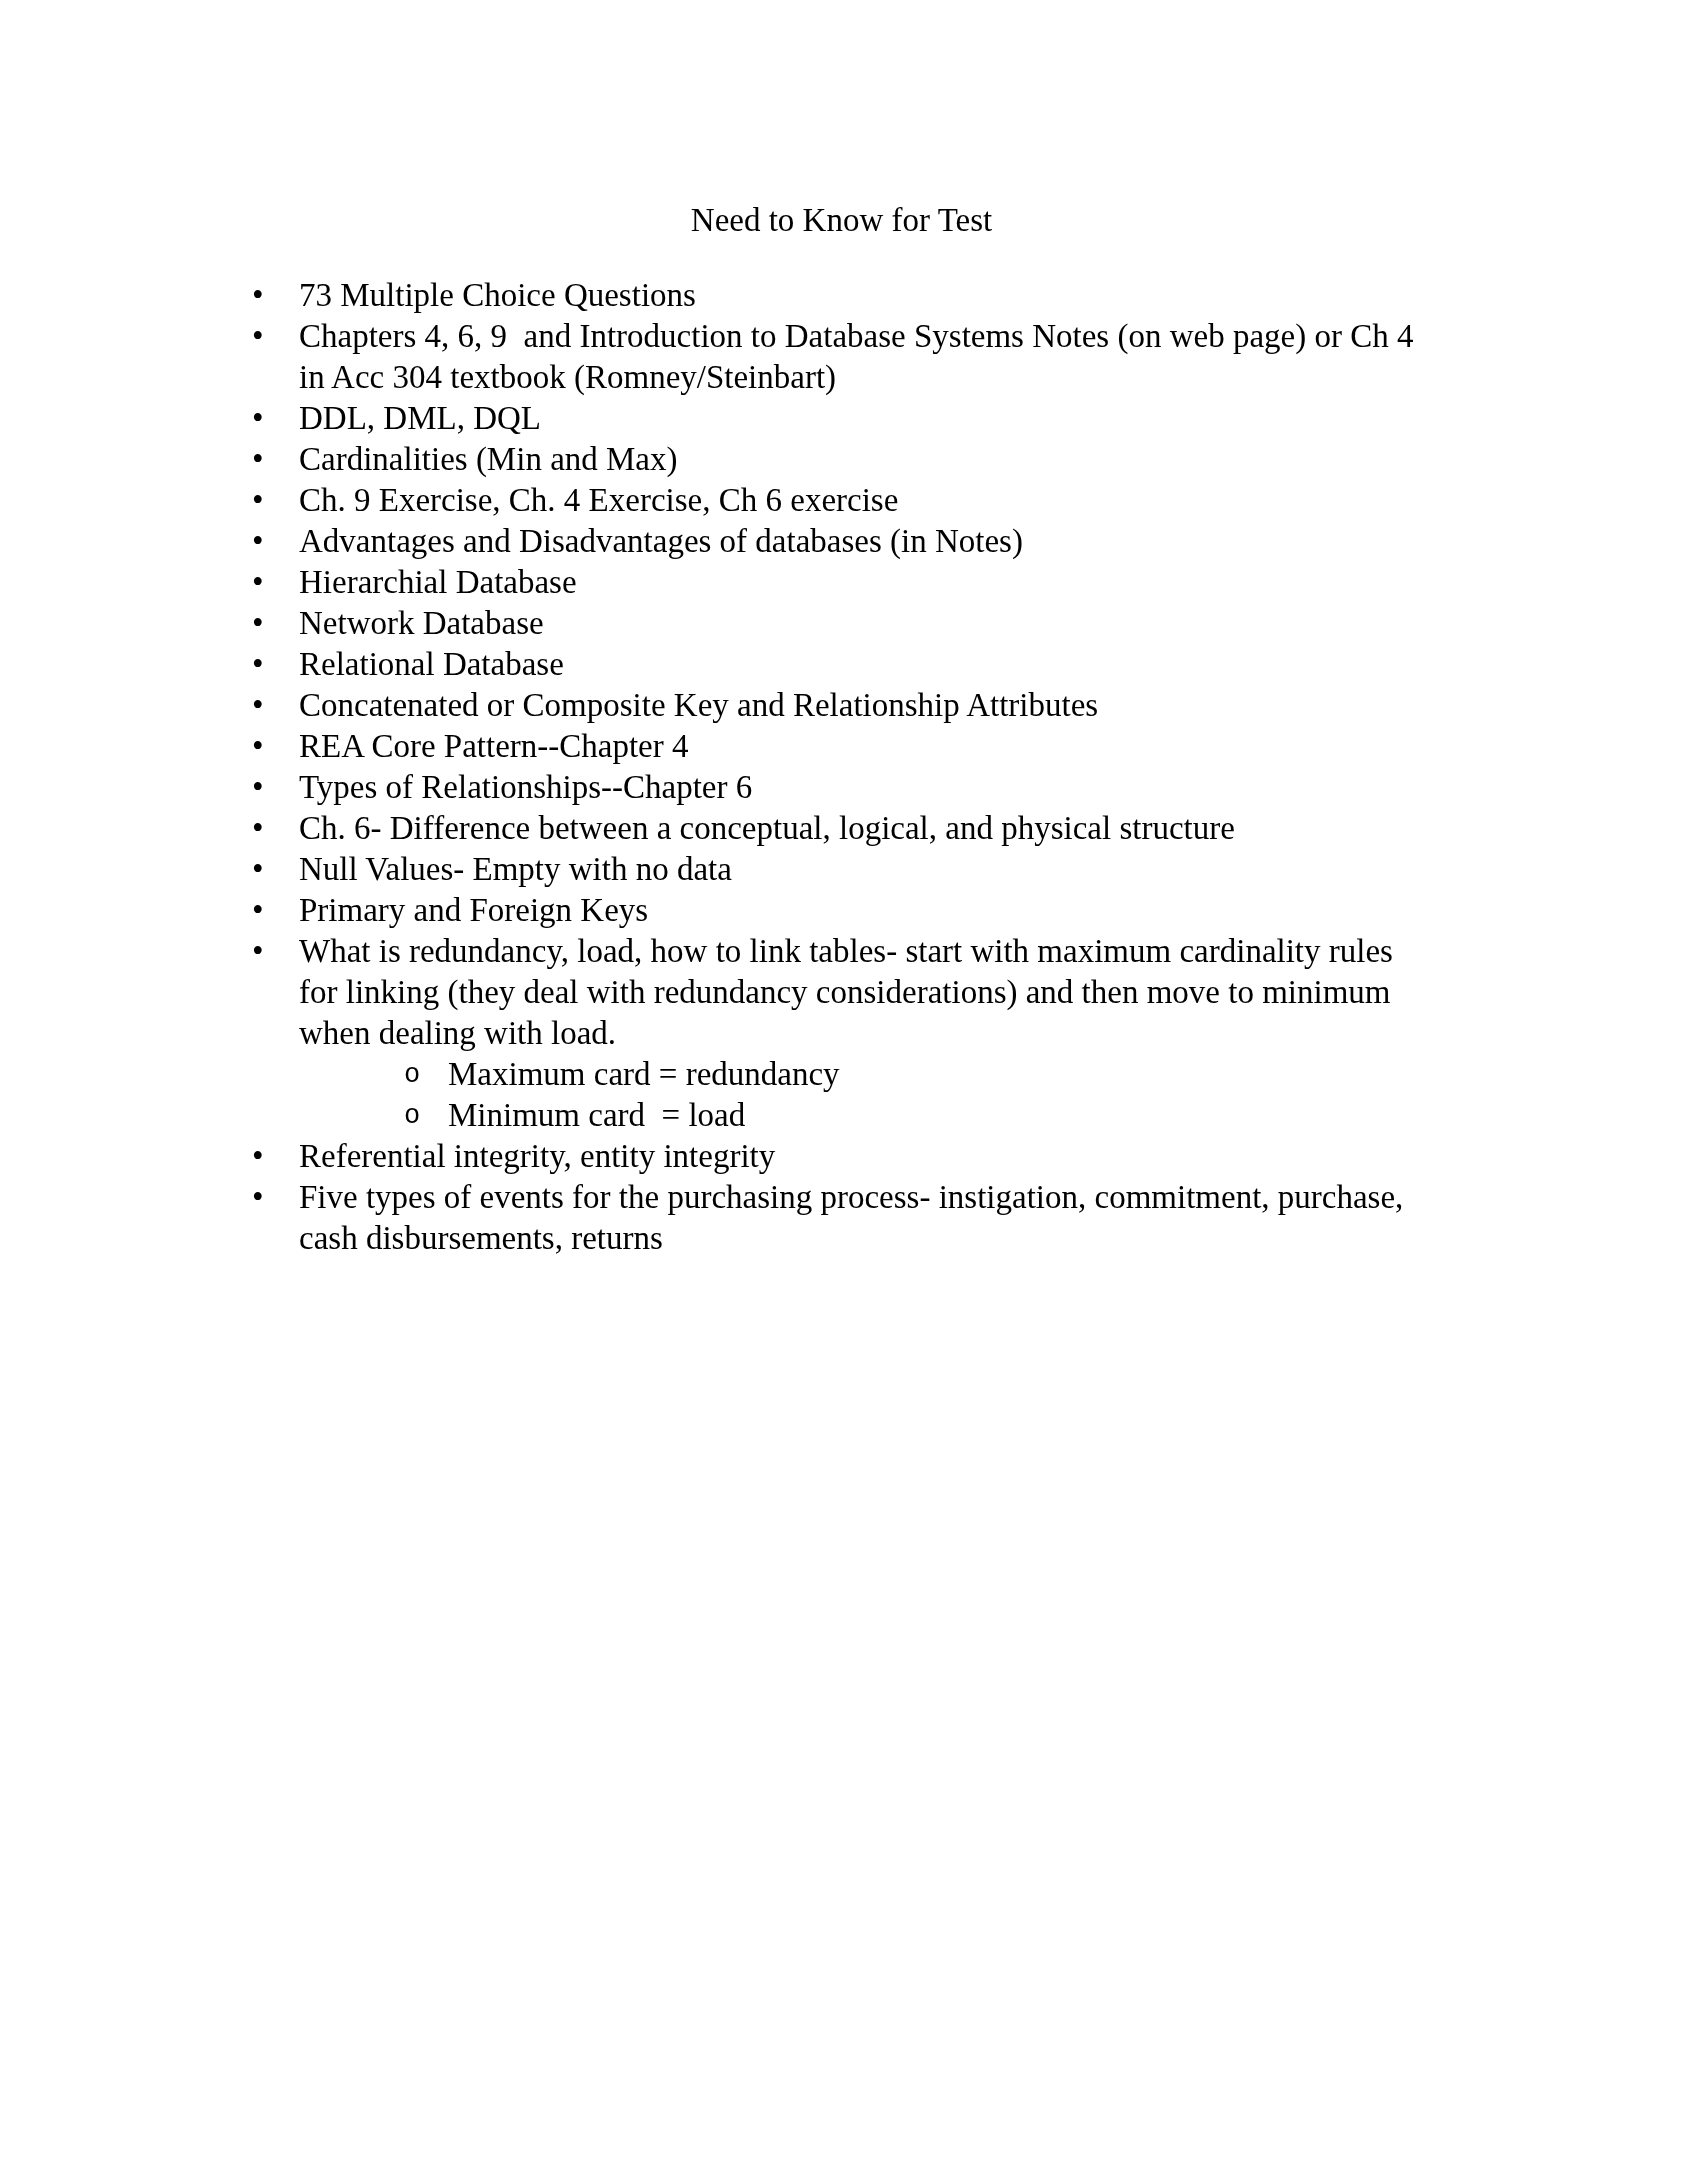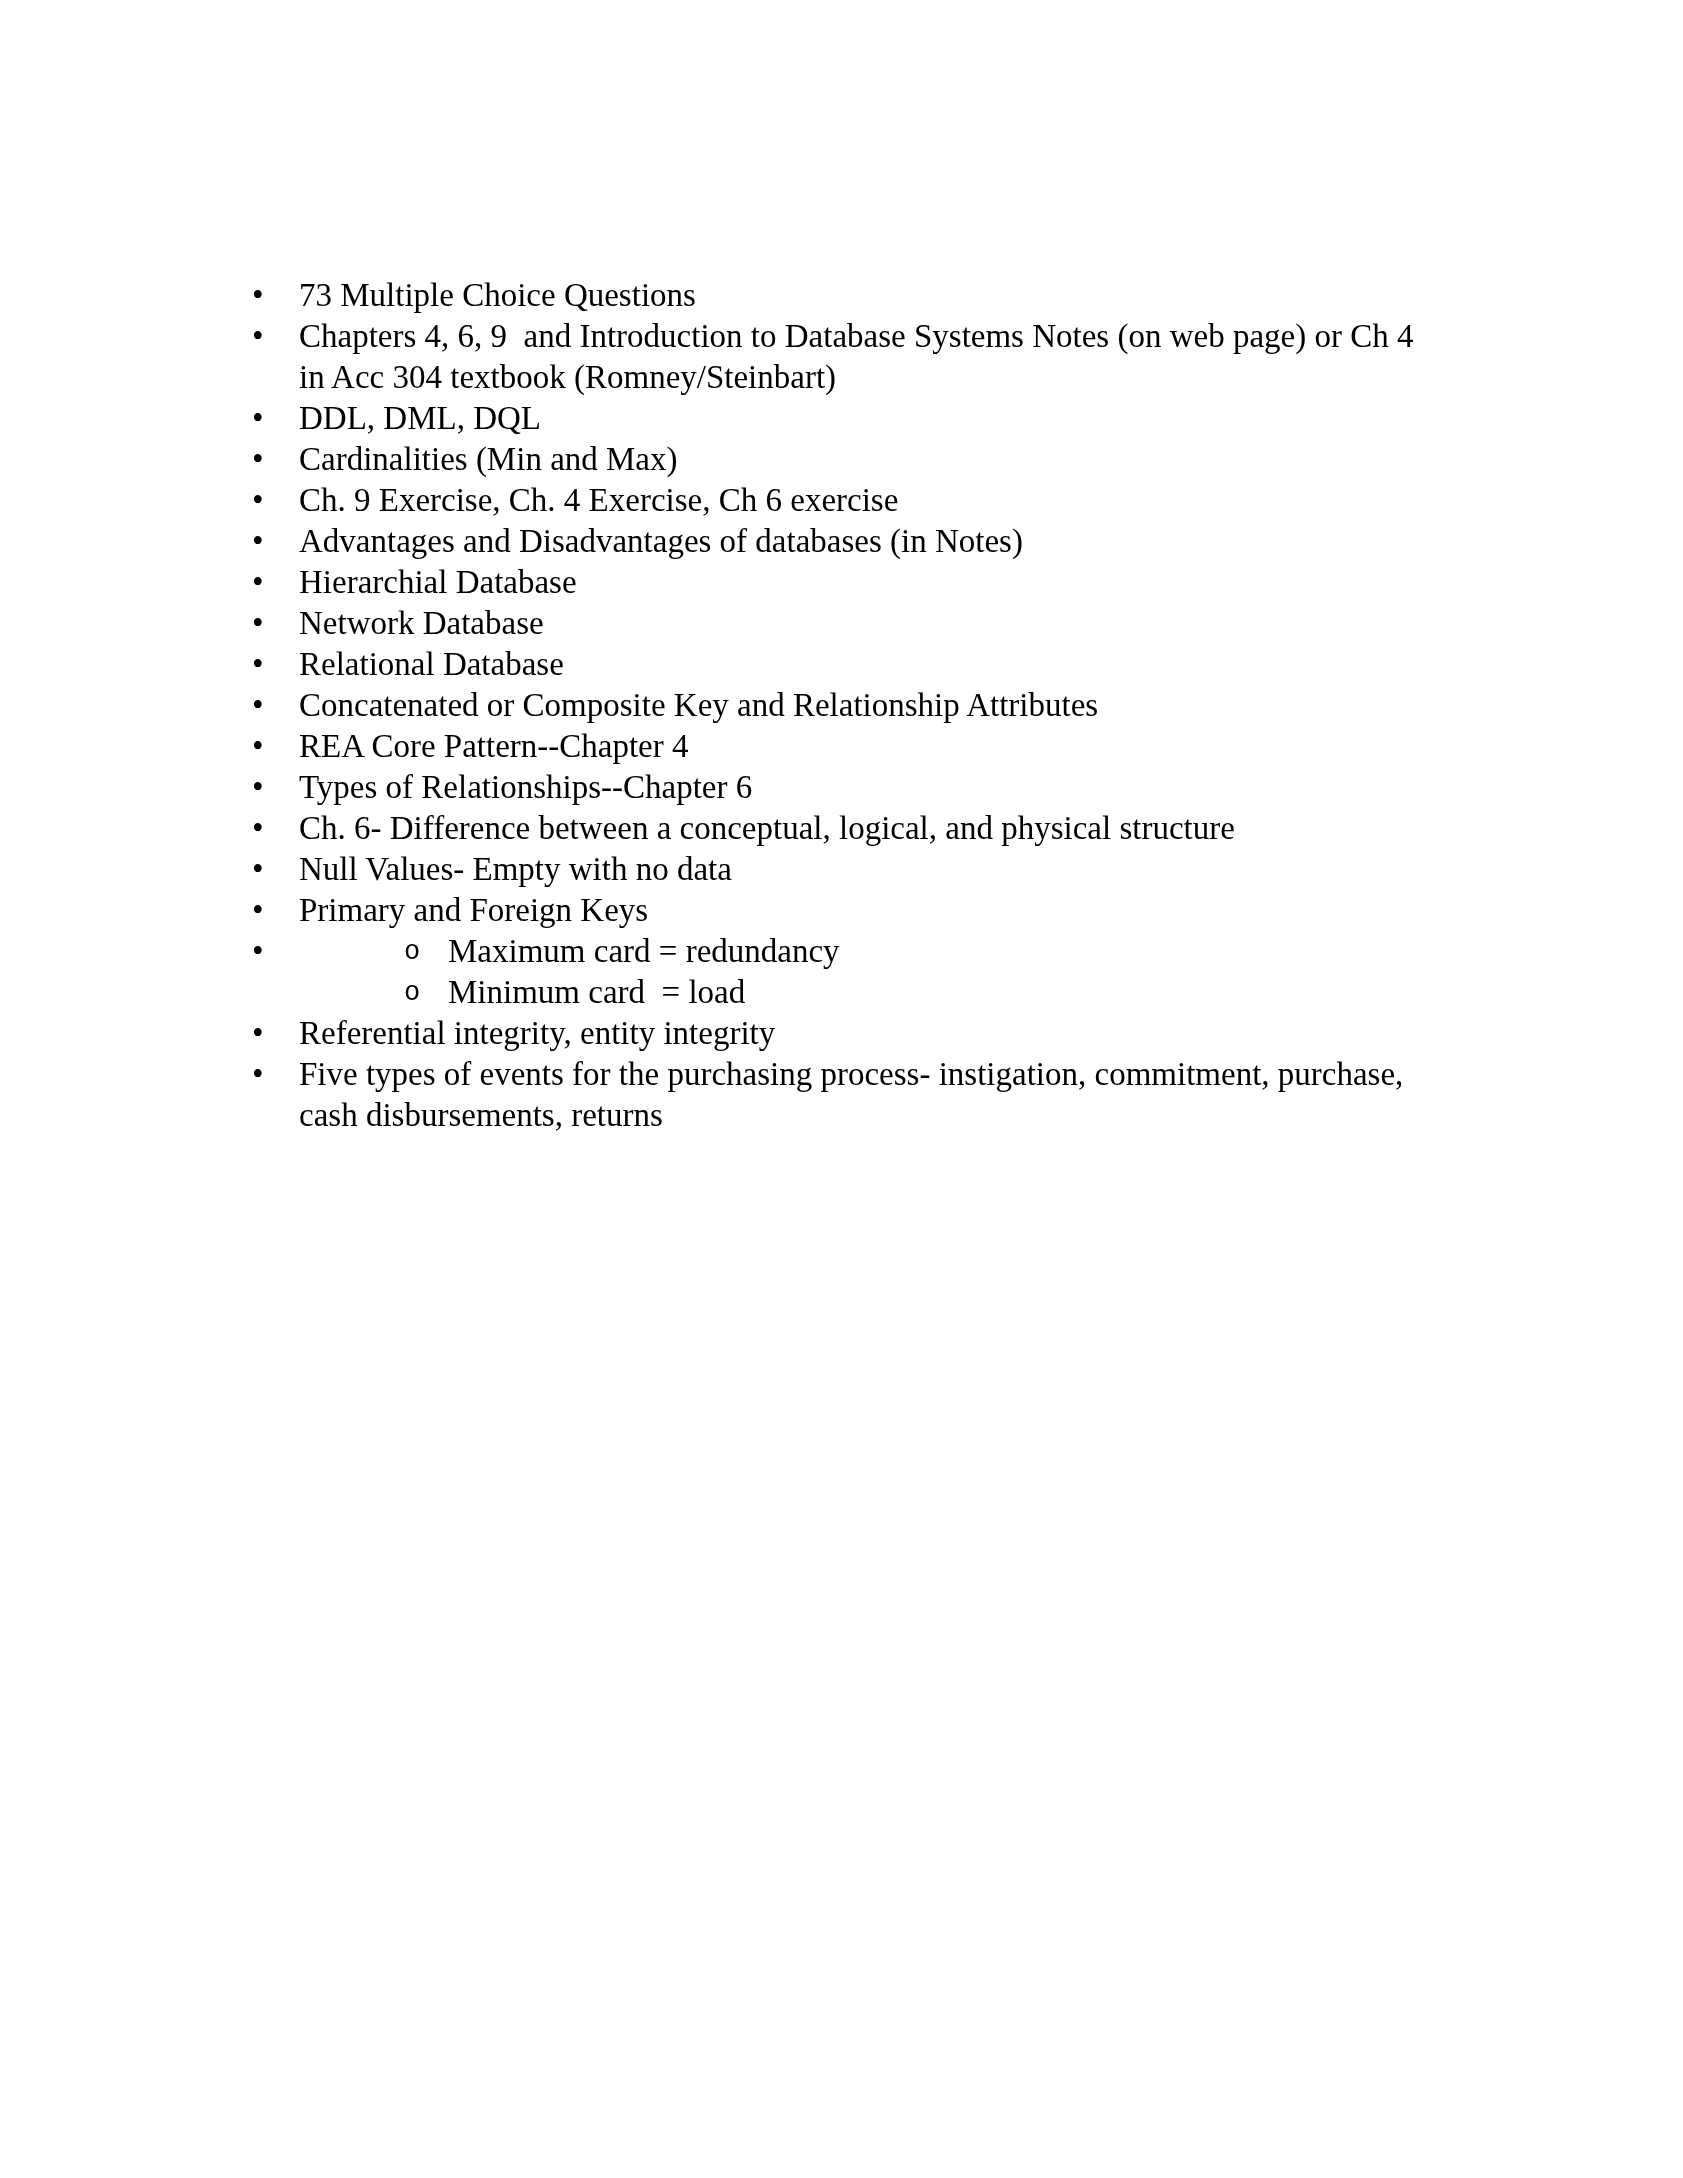--- a/index.html
+++ b/index.html
@@ -74,38 +74,39 @@
   }
 
   .text {
     white-space: pre-wrap;
   }
 </style>
 </head>
 <body>
 
 <div class="page">
+  <div class="doc-title">Need to Know for Test</div>
 
   <ul class="main-list">
       <li class="item"><span class="text">73 Multiple Choice Questions</span></li>
       <li class="item"><span class="text">Chapters 4, 6, 9  and Introduction to Database Systems Notes (on web page) or Ch 4 in Acc 304 textbook (Romney/Steinbart)</span></li>
       <li class="item"><span class="text">DDL, DML, DQL</span></li>
       <li class="item"><span class="text">Cardinalities (Min and Max)</span></li>
       <li class="item"><span class="text">Ch. 9 Exercise, Ch. 4 Exercise, Ch 6 exercise</span></li>
       <li class="item"><span class="text">Advantages and Disadvantages of databases (in Notes)</span></li>
       <li class="item"><span class="text">Hierarchial Database</span></li>
       <li class="item"><span class="text">Network Database</span></li>
       <li class="item"><span class="text">Relational Database</span></li>
       <li class="item"><span class="text">Concatenated or Composite Key and Relationship Attributes</span></li>
       <li class="item"><span class="text">REA Core Pattern--Chapter 4</span></li>
       <li class="item"><span class="text">Types of Relationships--Chapter 6</span></li>
       <li class="item"><span class="text">Ch. 6- Difference between a conceptual, logical, and physical structure</span></li>
       <li class="item"><span class="text">Null Values- Empty with no data</span></li>
       <li class="item"><span class="text">Primary and Foreign Keys</span></li>
-      <li class="item"><ul class="sub-list">
+      <li class="item"><span class="text">What is redundancy, load, how to link tables- start with maximum cardinality rules for linking (they deal with redundancy considerations) and then move to minimum when dealing with load.</span><ul class="sub-list">
           <li class="subitem"><span class="text">Maximum card = redundancy</span></li>
           <li class="subitem"><span class="text">Minimum card  = load</span></li>
         </ul></li>
       <li class="item"><span class="text">Referential integrity, entity integrity</span></li>
       <li class="item"><span class="text">Five types of events for the purchasing process- instigation, commitment, purchase, cash disbursements, returns</span></li>
     </ul>
 </div>
 
 
 </body></html>

